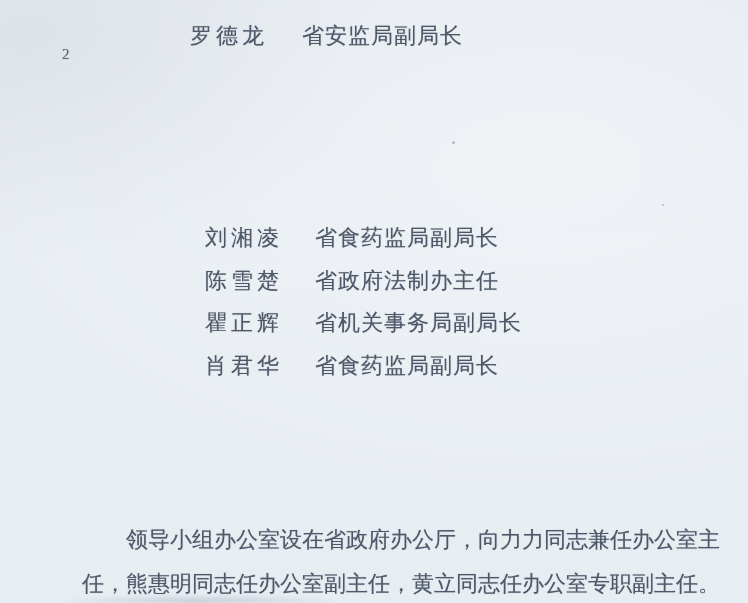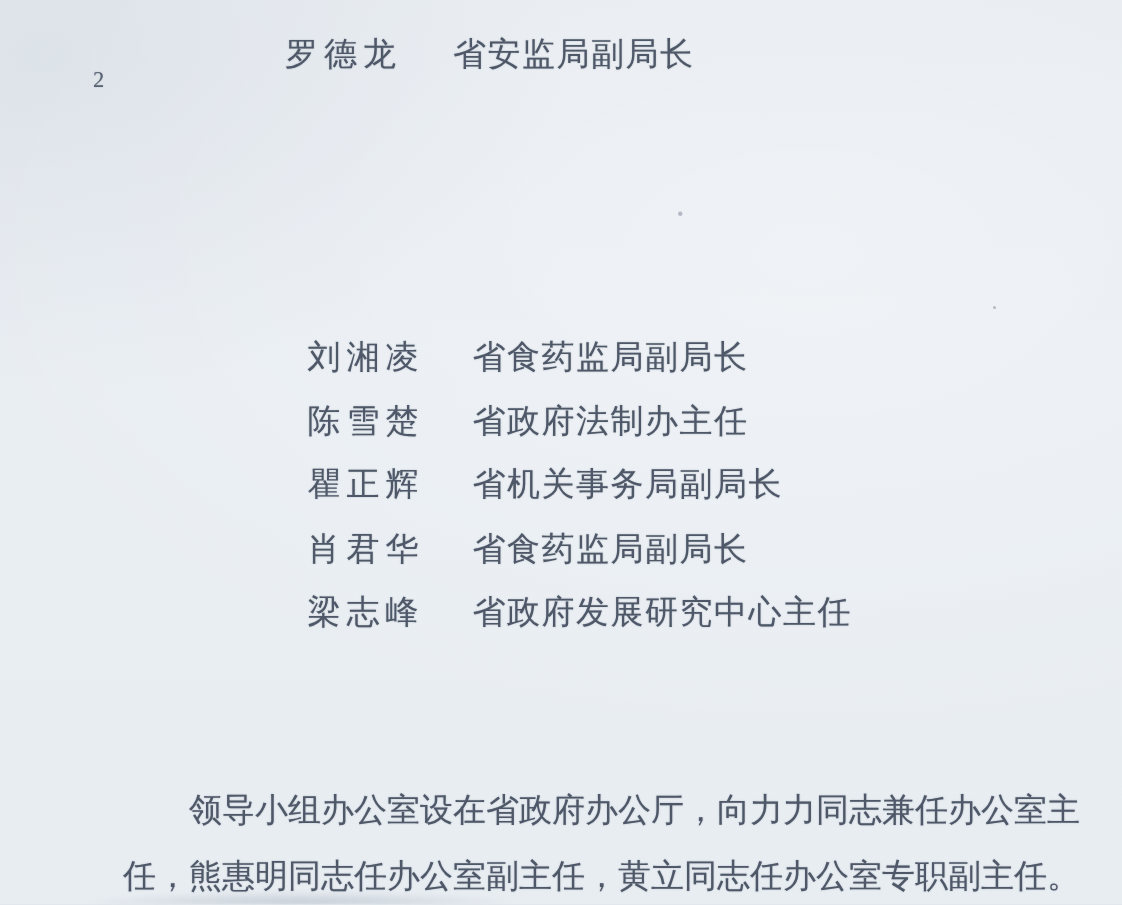--- a/index.html
+++ b/index.html
@@ -100,23 +100,20 @@
     </div>
     <div class="m-row">
       <span class="name">陈雪楚</span><span class="title">省政府法制办主任</span>
     </div>
     <div class="m-row">
       <span class="name">瞿正辉</span><span class="title">省机关事务局副局长</span>
     </div>
     <div class="m-row">
       <span class="name">肖君华</span><span class="title">省食药监局副局长</span>
     </div>
-    <div class="m-row">
-      <span class="name">梁志峰</span><span class="title">省政府发展研究中心主任</span>
-    </div>
   </div>
 
   <p class="closing">领导小组办公室设在省政府办公厅，向力力同志兼任办公室主任，熊惠明同志任办公室副主任，黄立同志任办公室专职副主任。</p>
 
   <div class="speck s1"></div>
   <div class="speck s2"></div>
   <div class="smudge"></div>
 
 </div>
 

